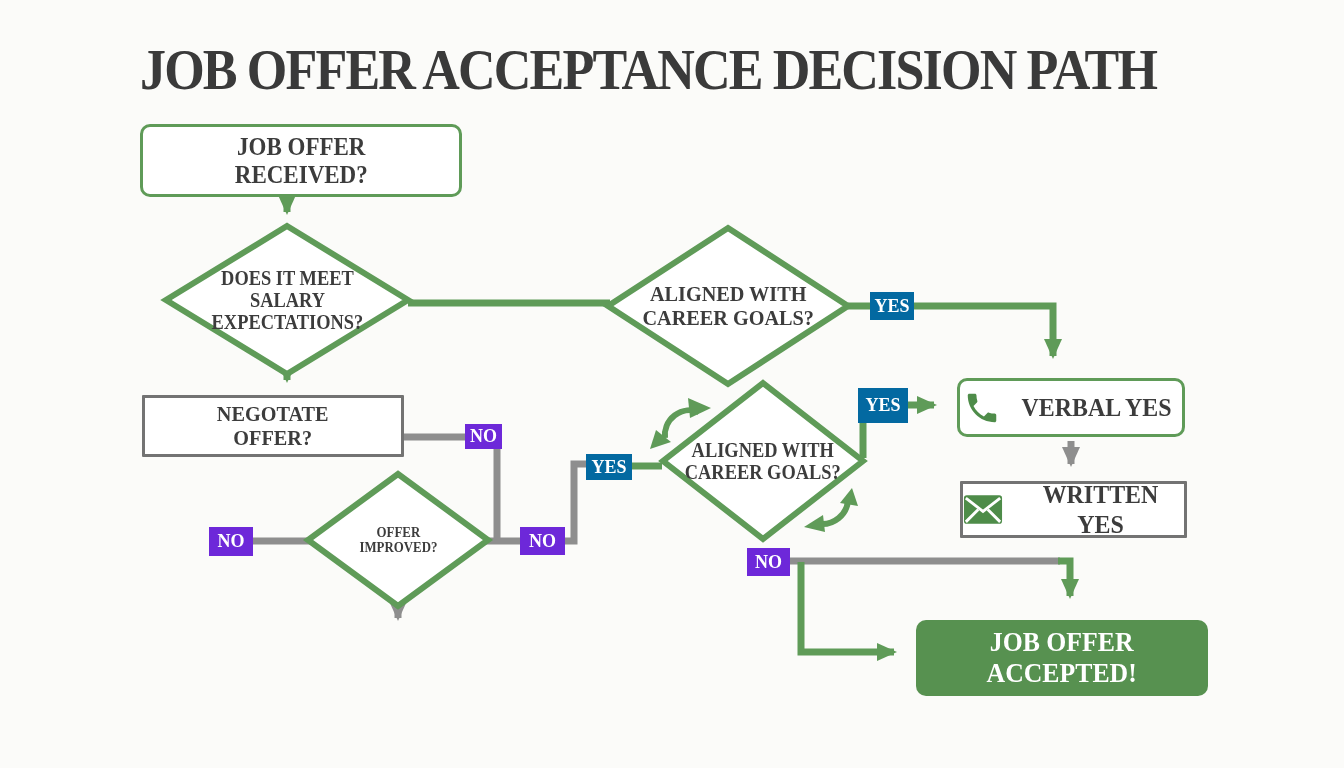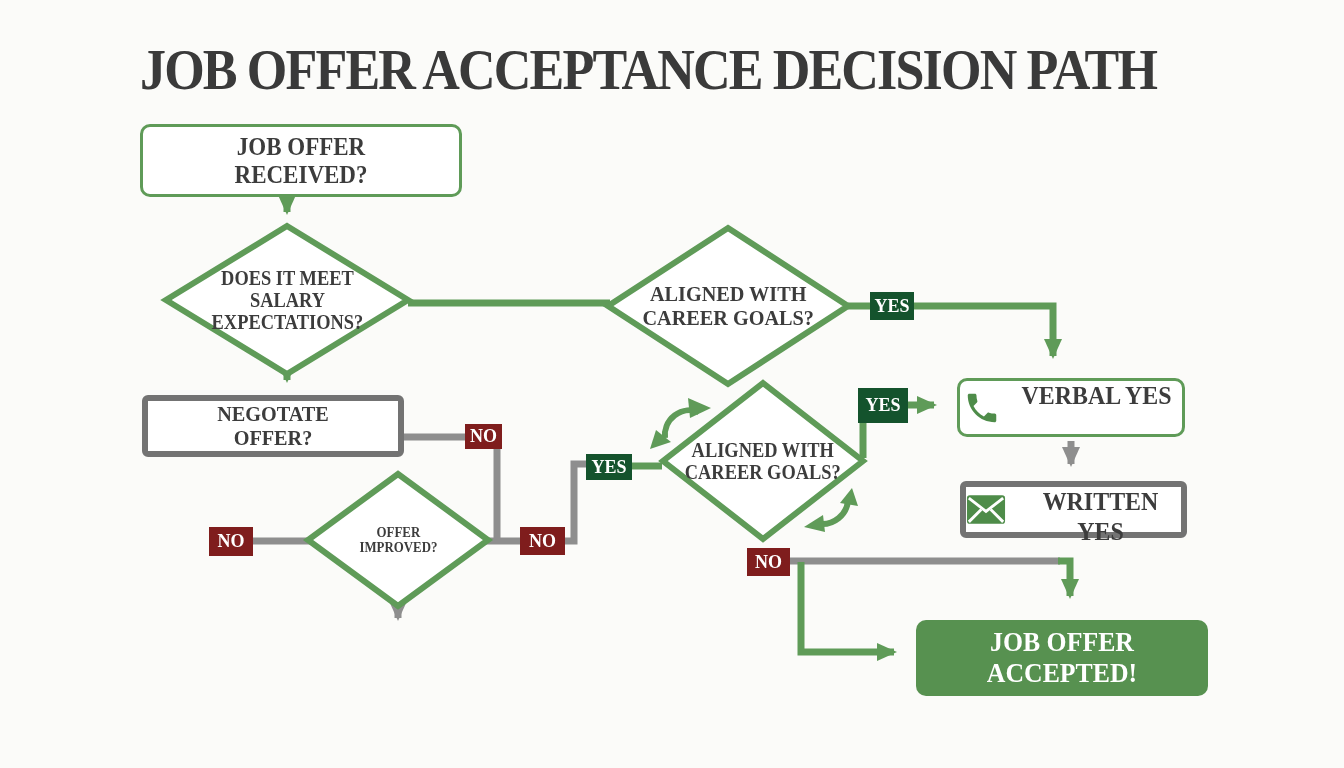--- a/index.html
+++ b/index.html
@@ -3,31 +3,31 @@
 <meta charset="utf-8">
 <style>
   html,body{margin:0;padding:0;background:#fbfbf9;}
   .stage{position:relative;width:1344px;height:768px;overflow:hidden;
          font-family:Liberation Serif, serif;background:#fbfbf9;padding-left:8px;}
   .wires{position:absolute;left:0;top:0;}
   .title{position:absolute;left:140px;top:42px;font-size:56px;line-height:1;
          font-weight:700;color:#3a3a3a;letter-spacing:-2px;white-space:nowrap;
          transform:scaleX(0.93);transform-origin:left center;}
   .node{position:absolute;background:#fff;display:flex;flex-direction:column;
-        justify-content:center;text-align:center;
+        align-items:center;justify-content:center;text-align:center;
         color:#3c3c3c;font-weight:700;box-sizing:border-box;}
   .g-border{border:3px solid #5f9b58;border-radius:10px;}
-  .k-border{border:6px solid #737373;border-radius:6px;}
+  .k-border{border:3px solid #737373;border-radius:1px;}
   .cond{transform:scaleX(0.92);transform-origin:center;}
   .dtext{position:absolute;display:flex;flex-direction:column;align-items:center;
          justify-content:center;text-align:center;color:#3c3c3c;font-weight:700;}
   .tag{position:absolute;display:flex;align-items:center;justify-content:center;
        color:#fff;font-weight:700;font-size:18px;letter-spacing:0;}
-  .tag-green{background:#14532d;}
-  .tag-gray{background:#7f1d1d;}
+  .tag-green{background:#0369a1;}
+  .tag-gray{background:#6d28d9;}
   .rownode{flex-direction:row;gap:14px;}
   .accepted{background:#579150;border:none;border-radius:10px;color:#fff;}
   .icon{display:flex;align-items:center;justify-content:center;}
   .l105{line-height:1.1;}
 </style>
 </head>
 <body>
 
 <div class="stage">
 

